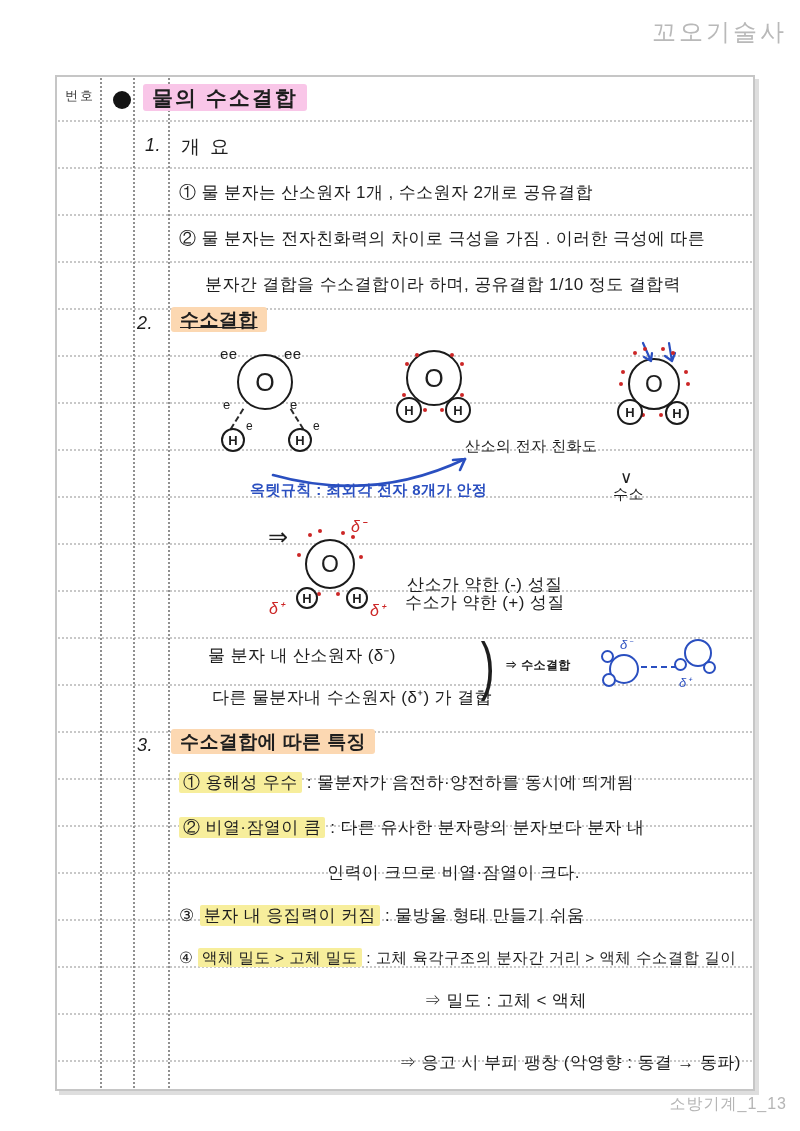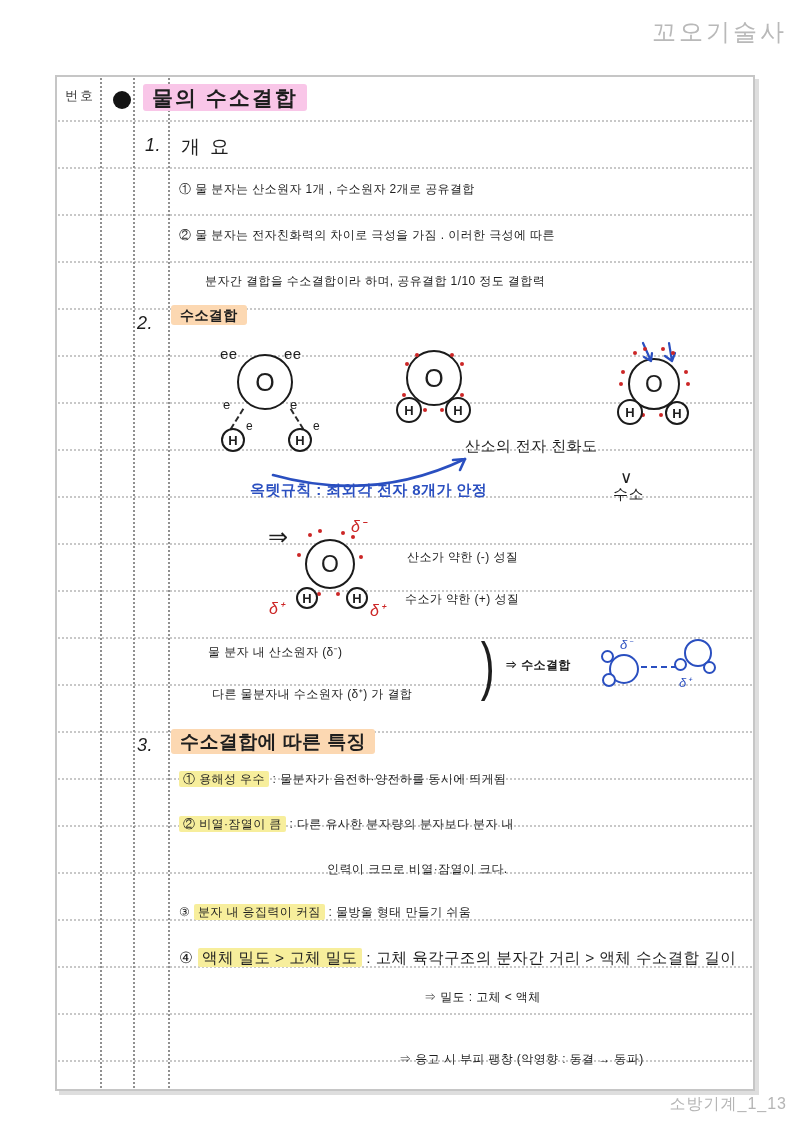--- a/index.html
+++ b/index.html
@@ -1,19 +1,19 @@
 <!DOCTYPE html>
 <html><head>
 <meta charset="utf-8">
 <style>
   html,body{margin:0;padding:0;background:#fff;}
   .page{position:relative;width:800px;height:1131px;background:#fff;overflow:hidden;
         font-family:"Liberation Sans",sans-serif;color:#1e1e1e;}
   .abs{position:absolute;}
-  .hw{position:absolute;white-space:nowrap;font-size:12px;letter-spacing:.4px;color:#1e1e1e;}
+  .hw{position:absolute;white-space:nowrap;font-size:17px;letter-spacing:.4px;color:#1e1e1e;}
   .brand{position:absolute;top:16px;right:13px;font-family:"Liberation Serif",serif;
          font-size:24px;color:#b9b9b9;letter-spacing:3px;}
   .footer{position:absolute;top:1094px;right:13px;font-size:16px;color:#b5b5b5;letter-spacing:1px;}
   .sheet{position:absolute;left:55px;top:75px;width:700px;height:1016px;box-sizing:border-box;
          border:2px solid #c6c6c6;background:#fff;box-shadow:4px 4px 0 #dedede;
          background-image:radial-gradient(circle,#909090 .8px,transparent 1px);
          background-size:4px 47px;background-position:0 20.5px;}
   .vline{position:absolute;top:0;bottom:0;width:2px;
          background-image:radial-gradient(circle,#909090 .8px,transparent 1px);
          background-size:2px 4px;}
@@ -57,21 +57,21 @@
       <span class="hl hl-pink">물의 수소결합</span>
     </div>
 
     <div class="hw num" style="left:88px;top:58px;">1.</div>
     <div class="hw" style="left:124px;top:57px;font-size:19px;letter-spacing:10px;">개요</div>
     <div class="hw" style="left:122px;top:104px;">① 물 분자는 산소원자 1개 , 수소원자 2개로 공유결합</div>
     <div class="hw" style="left:122px;top:150px;">② 물 분자는 전자친화력의 차이로 극성을 가짐 . 이러한 극성에 따른</div>
     <div class="hw" style="left:148px;top:196px;">분자간 결합을 수소결합이라 하며, 공유결합 1/10 정도 결합력</div>
 
     <div class="hw num" style="left:80px;top:236px;">2.</div>
-    <div class="hw" style="left:114px;top:230px;font-size:14px;font-weight:600;">
+    <div class="hw" style="left:114px;top:230px;font-size:19px;font-weight:600;text-decoration:underline;">
       <span class="hl hl-orange">수소결합</span>
     </div>
 
     <div class="circle o-c" style="left:180px;top:277px;width:56px;height:56px;">
       <span>O</span>
     </div>
     <div class="hw" style="left:163px;top:268px;font-size:15px;">ee</div>
     <div class="hw" style="left:227px;top:268px;font-size:15px;">ee</div>
     <div class="bondline" style="left:179px;top:330px;transform:rotate(32deg);"></div>
     <div class="bondline" style="left:239px;top:330px;transform:rotate(-32deg);"></div>
@@ -140,21 +140,21 @@
                  -8px 14px 0 #cc2626,54px 16px 0 #cc2626,12px 53px 0 #cc2626,31px 53px 0 #cc2626;"></div>
     <div class="circle h-c" style="left:239px;top:510px;width:22px;height:22px;">
       <span>H</span>
     </div>
     <div class="circle h-c" style="left:289px;top:510px;width:22px;height:22px;">
       <span>H</span>
     </div>
     <div class="hw red" style="left:294px;top:438px;font-size:16px;font-style:italic;">δ⁻</div>
     <div class="hw red" style="left:212px;top:520px;font-size:16px;font-style:italic;">δ⁺</div>
     <div class="hw red" style="left:313px;top:522px;font-size:16px;font-style:italic;">δ⁺</div>
-    <div class="hw" style="left:350px;top:472px;">산소가 약한 (-) 성질</div>
+    <div class="hw" style="left:350px;top:496px;">산소가 약한 (-) 성질</div>
     <div class="hw" style="left:348px;top:514px;">수소가 약한 (+) 성질</div>
 
     <div class="hw" style="left:151px;top:566px;">물 분자 내 산소원자 (δ⁻)</div>
     <div class="hw" style="left:155px;top:608px;">다른 물분자내 수소원자 (δ⁺) 가 결합</div>
     <div class="brace" style="left:420px;top:552px;">)</div>
     <div class="hw" style="left:448px;top:580px;font-size:12px;font-weight:600;">⇒ 수소결합</div>
 
     <div>
       <div class="bcircle" style="left:552px;top:577px;width:30px;height:30px;"></div>
       <div class="bcircle" style="left:544px;top:573px;width:13px;height:13px;"></div>

